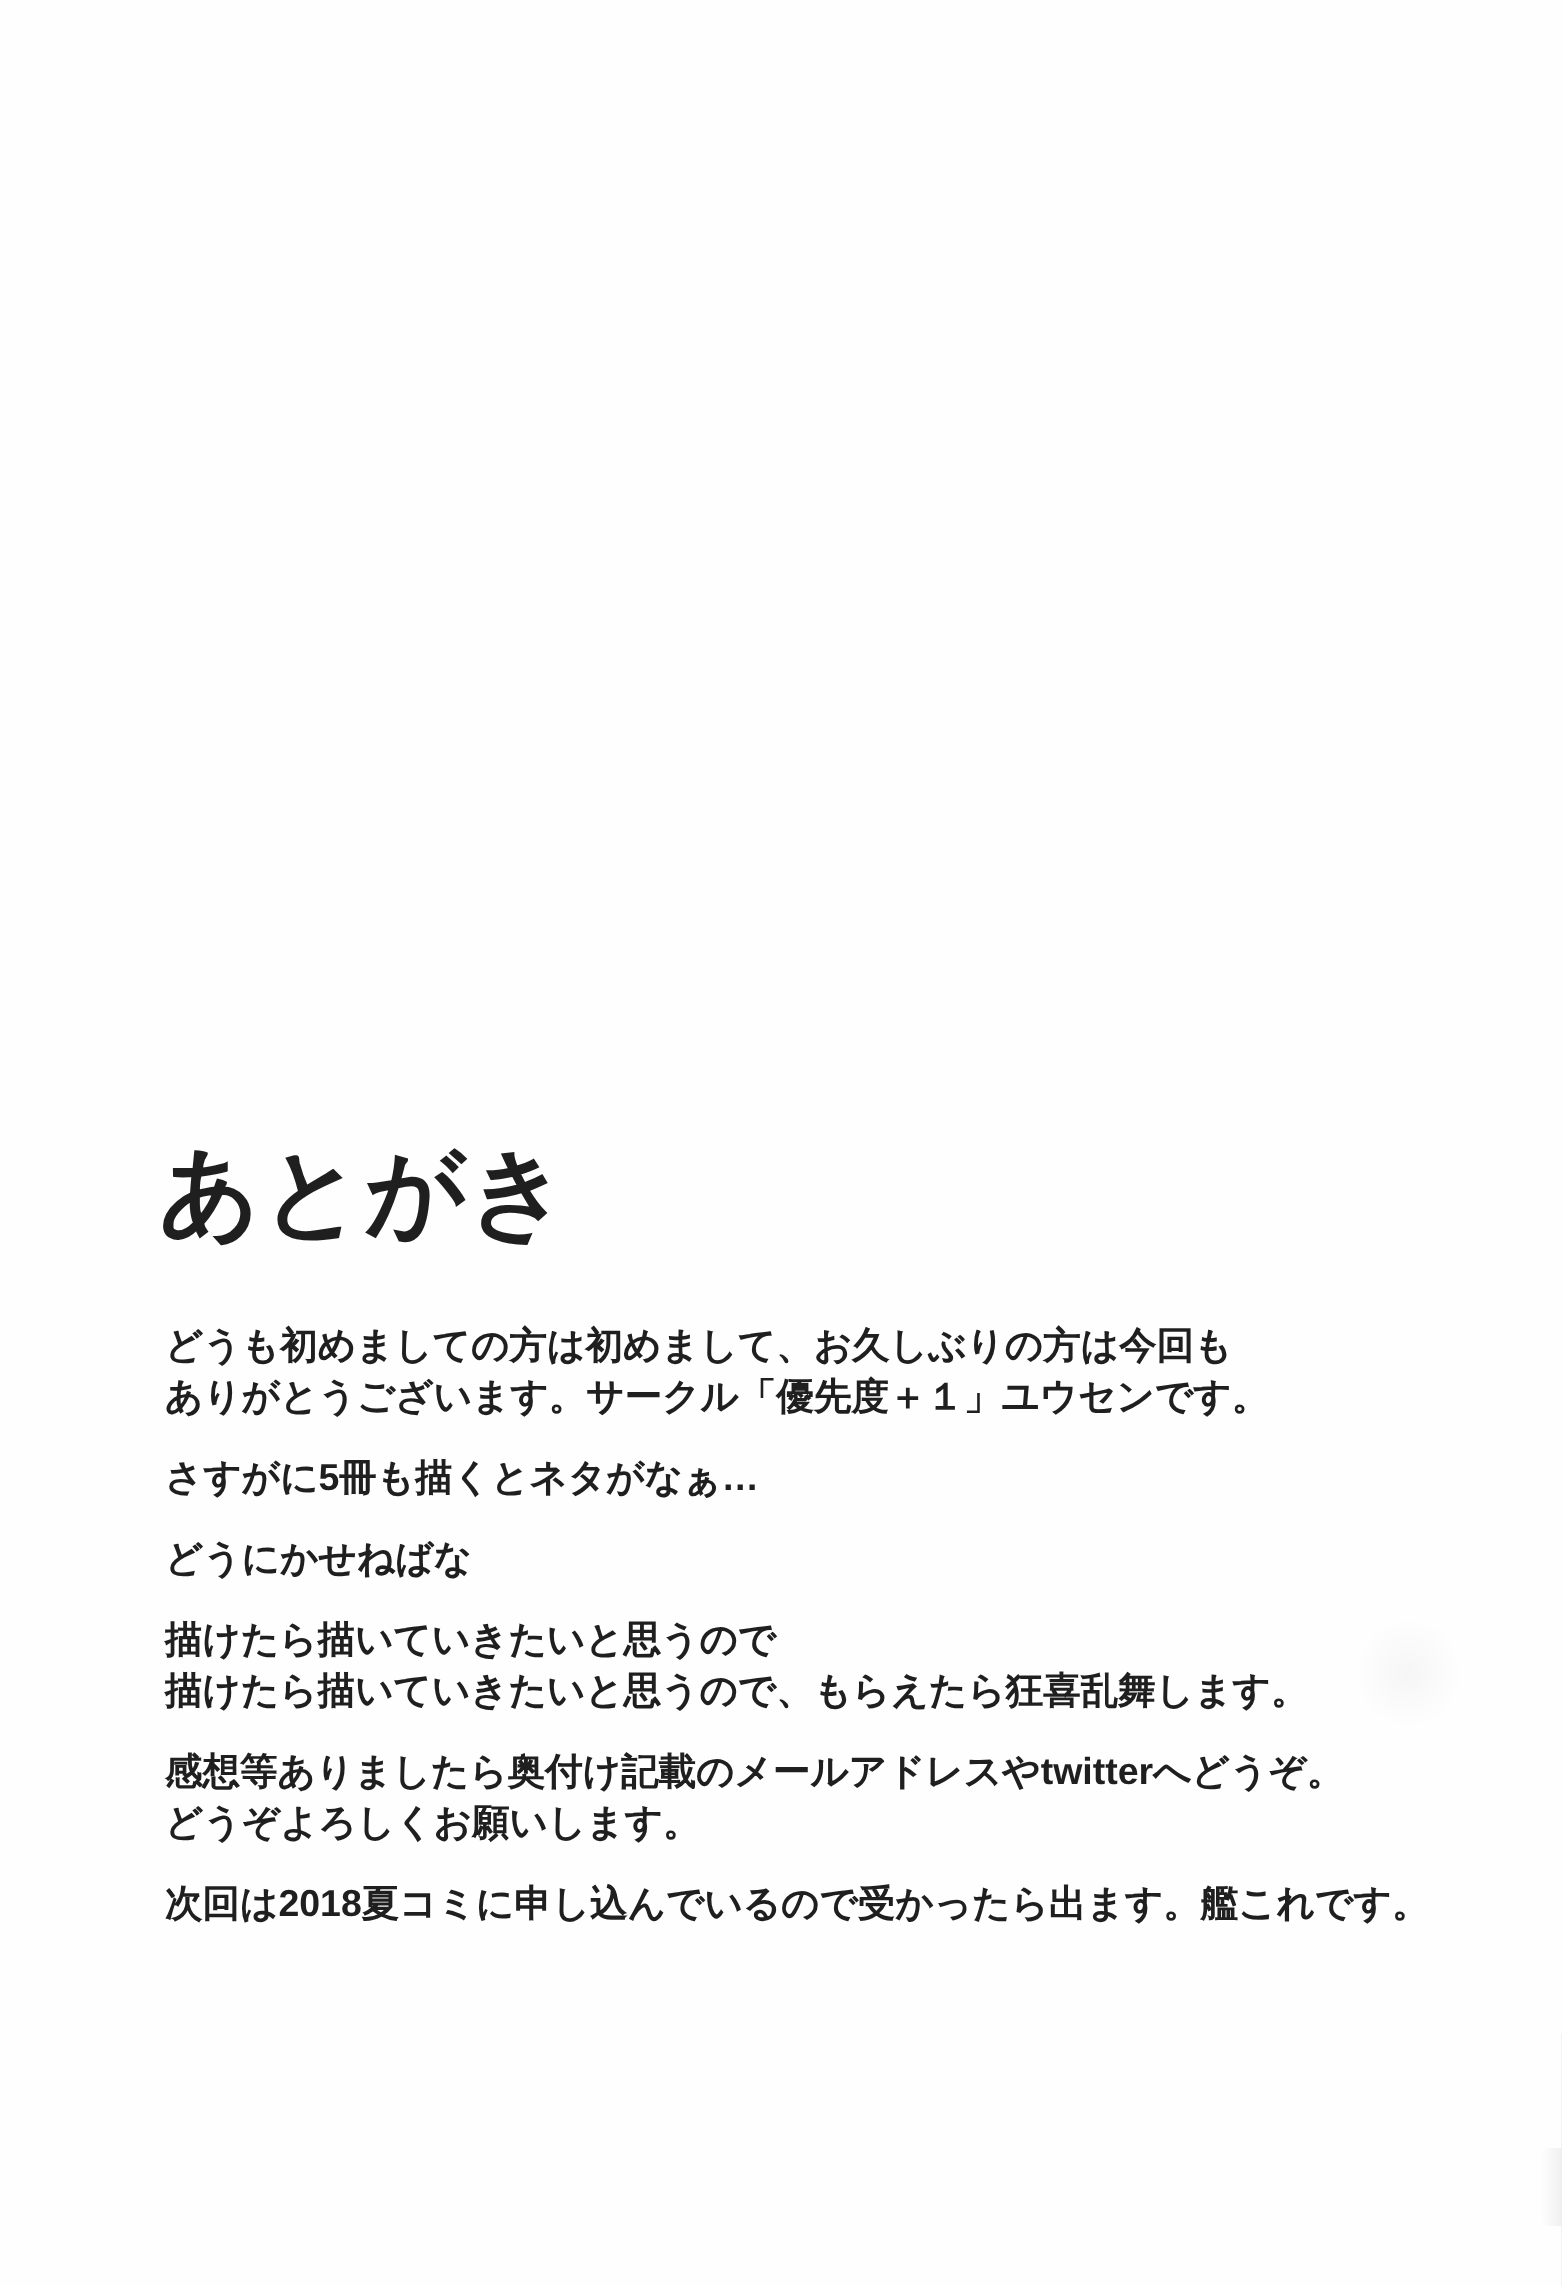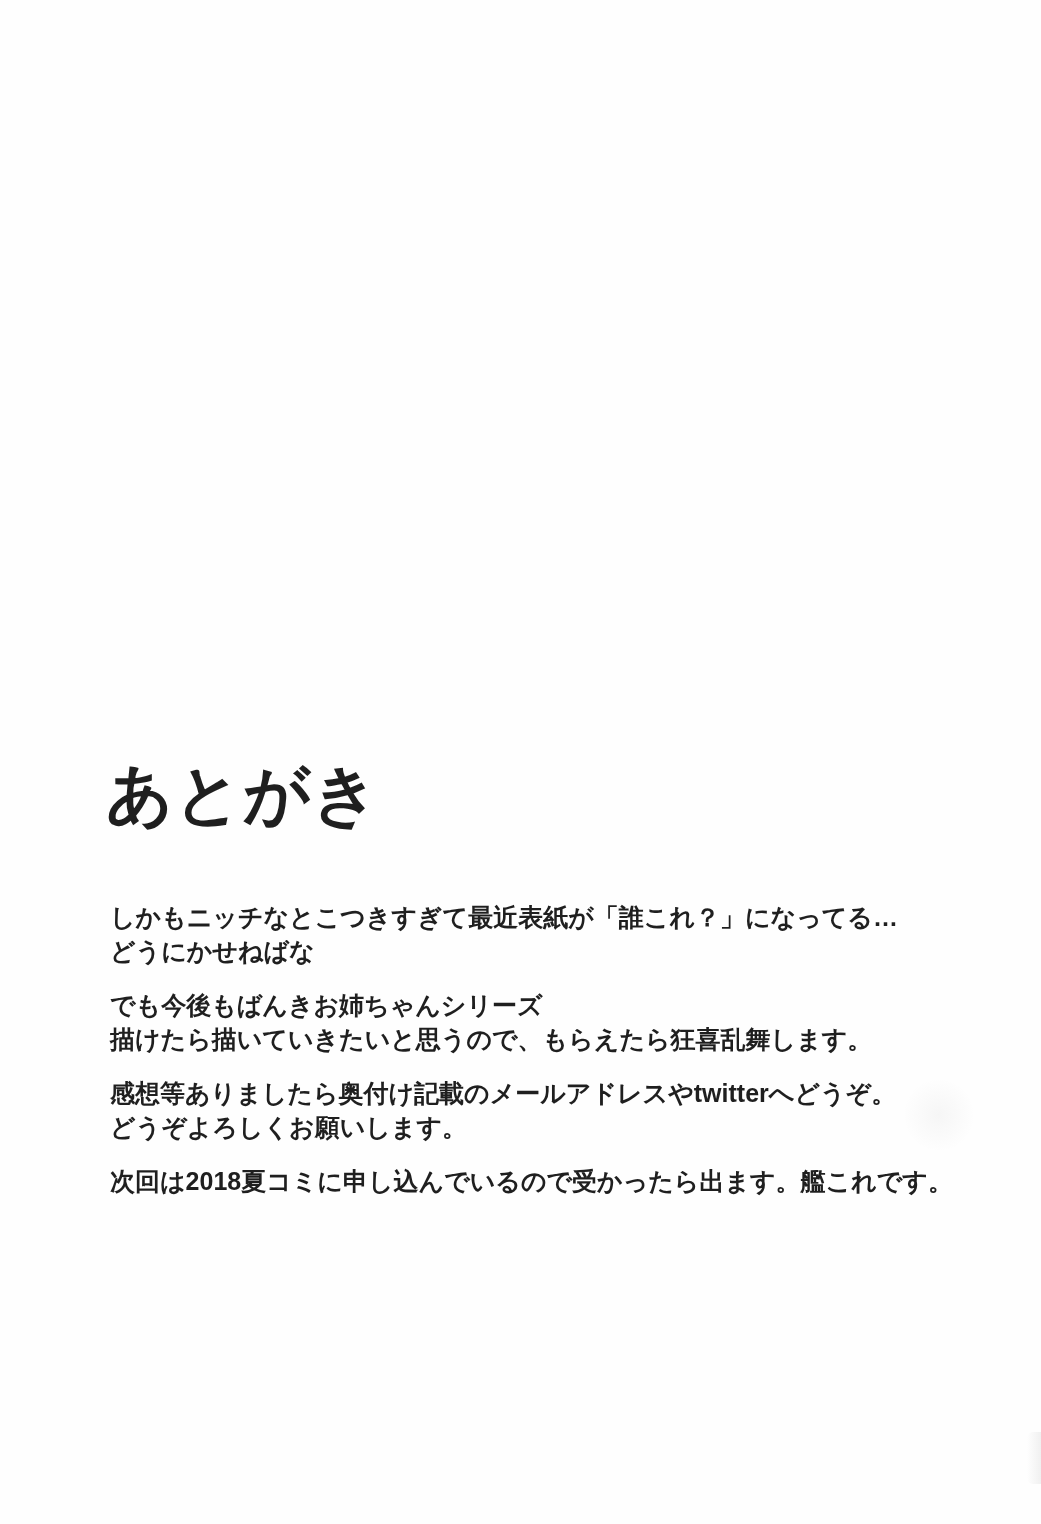--- a/index.html
+++ b/index.html
@@ -70,31 +70,35 @@
 </style>
 </head>
 <body>
 
 <div class="page">
 
   <h1 class="heading">あとがき</h1>
 
   <div class="afterword-body">
 
-
     <div class="para">
+      <div class="line">どうも初めましての方は初めまして、お久しぶりの方は今回も</div>
+      <div class="line">ありがとうございます。サークル「優先度＋１」ユウセンです。</div>
     </div>
 
     <div class="para">
-      <div class="line">しかもニッチなとこつきすぎて最近表紙が「誰これ？」になってる…</div>
+      <div class="line">さすがに5冊も描くとネタがなぁ…</div>
+    </div>
+
+    <div class="para">
       <div class="line">どうにかせねばな</div>
     </div>
 
     <div class="para">
-      <div class="line">でも今後もばんきお姉ちゃんシリーズ</div>
+      <div class="line">描けたら描いていきたいと思うので</div>
       <div class="line">描けたら描いていきたいと思うので、もらえたら狂喜乱舞します。</div>
     </div>
 
     <div class="para">
       <div class="line">感想等ありましたら奥付け記載のメールアドレスやtwitterへどうぞ。</div>
       <div class="line">どうぞよろしくお願いします。</div>
     </div>
 
     <div class="para">
       <div class="line">次回は2018夏コミに申し込んでいるので受かったら出ます。艦これです。</div>

